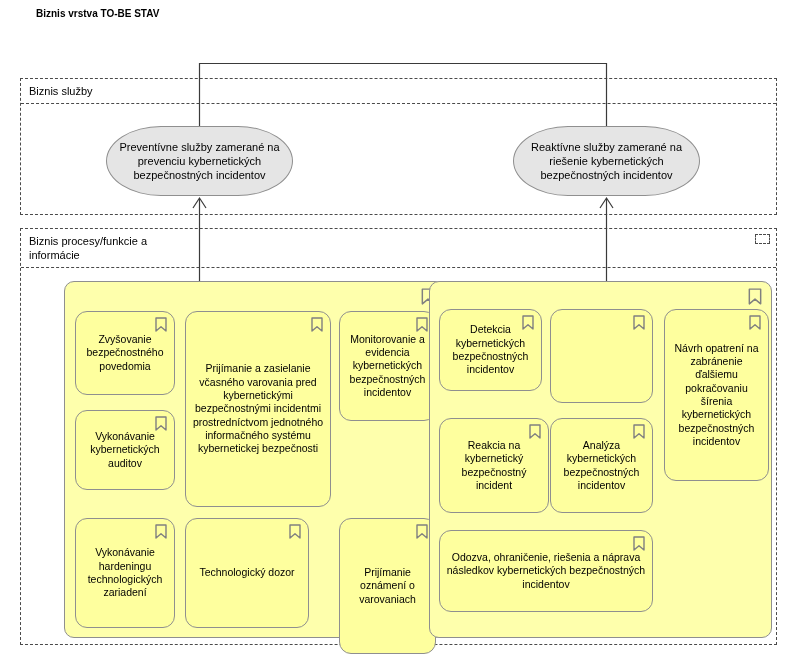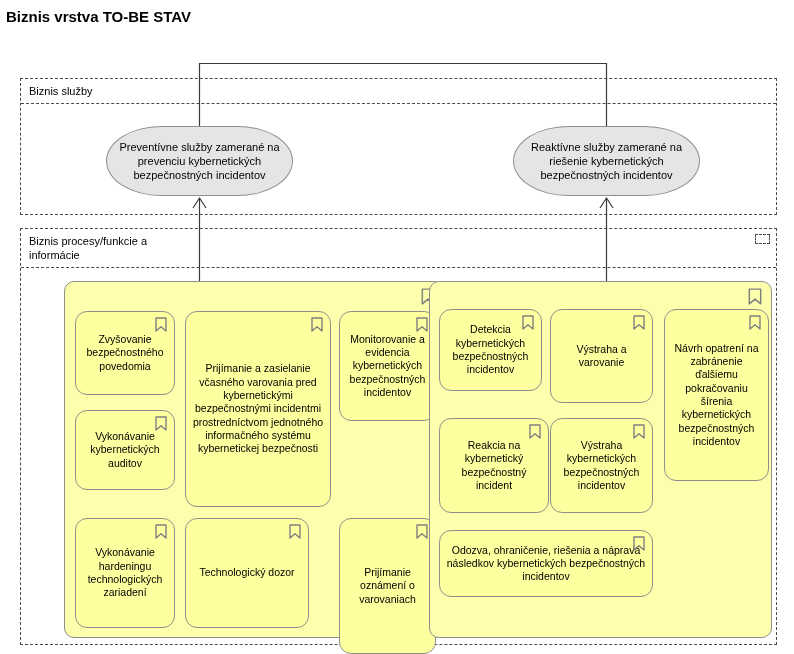--- a/index.html
+++ b/index.html
@@ -1,19 +1,19 @@
 <!DOCTYPE html>
 <html><head>
 <meta charset="utf-8">
 <style>
   html,body{margin:0;padding:0;background:#ffffff;}
   body{font-family:"Liberation Sans", sans-serif;color:#000;}
   .canvas{position:relative;width:794px;height:654px;background:#fff;overflow:hidden;}
 
-  .diagram-title{position:absolute;left:6px;top:8px;font-size:15px;font-weight:bold;}
+  .diagram-title{position:absolute;left:36px;top:8px;font-size:10px;font-weight:bold;}
 
   .grouping{position:absolute;border:1px dashed #4a4a4a;box-sizing:border-box;background:transparent;}
   .grouping-header{box-sizing:border-box;padding:6px 8px 4px 8px;border-bottom:1px dashed #4a4a4a;font-size:11px;line-height:1.25;}
   .grouping-header .lbl{display:inline-block;max-width:150px;}
   .collapse-box{position:absolute;top:5px;right:6px;width:15px;height:10px;border:1px dashed #4a4a4a;box-sizing:border-box;}
 
   .connectors{position:absolute;left:0;top:0;pointer-events:none;}
 
   .service{position:absolute;width:187px;height:70px;background:#e5e5e5;border:1px solid #8f8f8f;
     border-radius:55px / 35px;display:flex;align-items:center;justify-content:center;text-align:center;
@@ -128,45 +128,44 @@
       <svg class="badge" viewBox="0 0 12 15" width="12" height="15">
           <path d="M1 1 H11 V14 L6 9.8 L1 14 Z" fill="none" stroke="#808080" stroke-width="1.4" stroke-linejoin="round"></path>
         </svg>
       <span class="txt">Detekcia kybernetických bezpečnostných incidentov</span>
     </div>
 
     <div class="node" style="left:120px;top:27px;width:103px;height:94px;">
       <svg class="badge" viewBox="0 0 12 15" width="12" height="15">
           <path d="M1 1 H11 V14 L6 9.8 L1 14 Z" fill="none" stroke="#808080" stroke-width="1.4" stroke-linejoin="round"></path>
         </svg>
-      <span class="txt">Výstraha a varovanie</span>
     </div>
 
     <div class="node" style="left:234px;top:27px;width:105px;height:172px;">
       <svg class="badge" viewBox="0 0 12 15" width="12" height="15">
           <path d="M1 1 H11 V14 L6 9.8 L1 14 Z" fill="none" stroke="#808080" stroke-width="1.4" stroke-linejoin="round"></path>
         </svg>
       <span class="txt">Návrh opatrení na zabránenie ďalšiemu pokračovaniu šírenia kybernetických bezpečnostných incidentov</span>
     </div>
 
     <div class="node" style="left:9px;top:136px;width:110px;height:95px;">
       <svg class="badge" viewBox="0 0 12 15" width="12" height="15">
           <path d="M1 1 H11 V14 L6 9.8 L1 14 Z" fill="none" stroke="#808080" stroke-width="1.4" stroke-linejoin="round"></path>
         </svg>
       <span class="txt">Reakcia na kybernetický bezpečnostný incident</span>
     </div>
 
     <div class="node" style="left:120px;top:136px;width:103px;height:95px;">
       <svg class="badge" viewBox="0 0 12 15" width="12" height="15">
           <path d="M1 1 H11 V14 L6 9.8 L1 14 Z" fill="none" stroke="#808080" stroke-width="1.4" stroke-linejoin="round"></path>
         </svg>
-      <span class="txt">Výstraha kybernetických bezpečnostných incidentov</span>
+      <span class="txt">Analýza kybernetických bezpečnostných incidentov</span>
     </div>
 
-    <div class="node" style="left:9px;top:248px;width:214px;height:67px;">
+    <div class="node" style="left:9px;top:248px;width:214px;height:82px;">
       <svg class="badge" viewBox="0 0 12 15" width="12" height="15">
           <path d="M1 1 H11 V14 L6 9.8 L1 14 Z" fill="none" stroke="#808080" stroke-width="1.4" stroke-linejoin="round"></path>
         </svg>
       <span class="txt">Odozva, ohraničenie, riešenia a náprava následkov kybernetických bezpečnostných incidentov</span>
     </div>
   </div>
 
 </div>
 
 </body></html>

